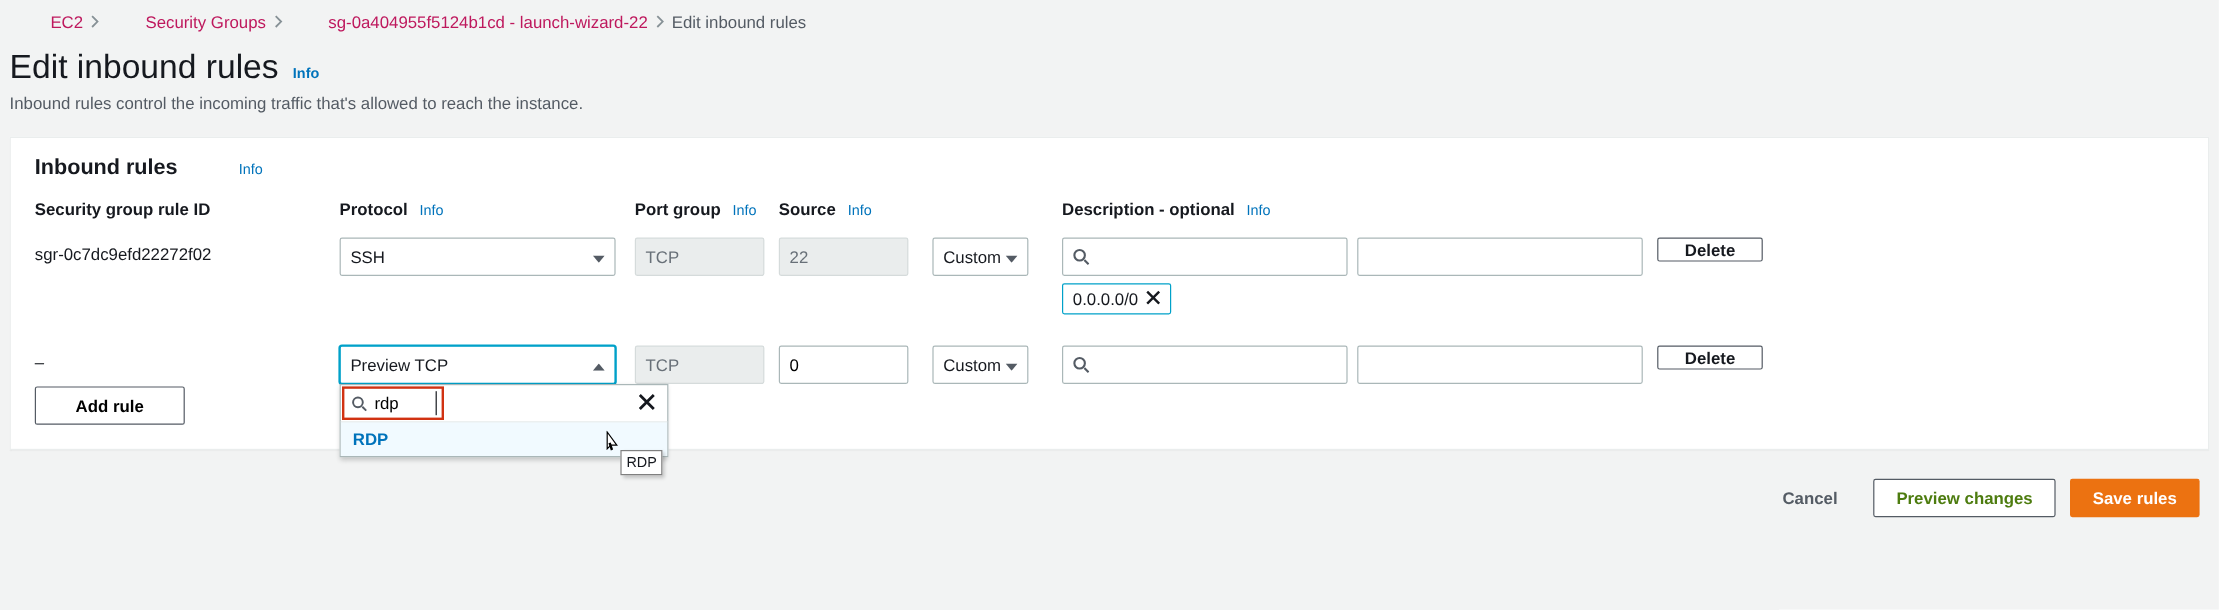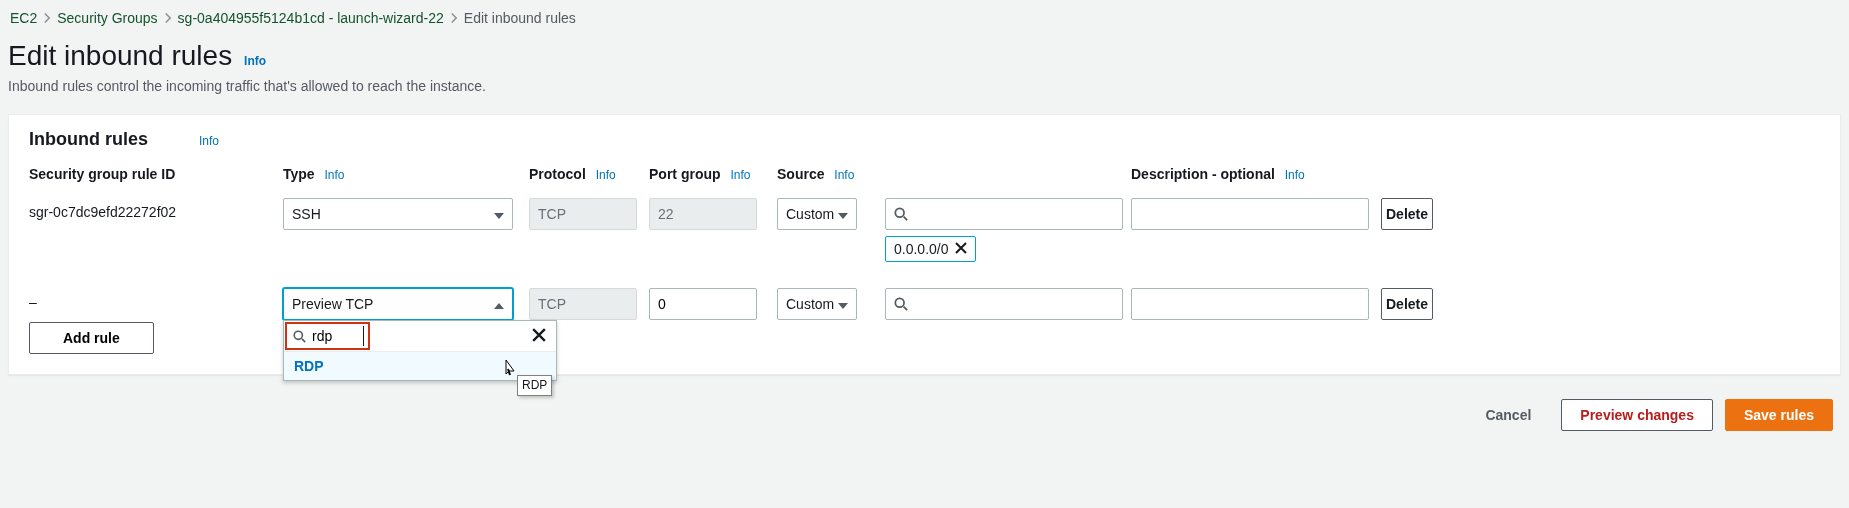--- a/index.html
+++ b/index.html
@@ -7,21 +7,21 @@
     font-family: "Amazon Ember", "Helvetica Neue", Arial, sans-serif;
     font-size: 14px;
     background: #f2f3f3;
     color: #16191f;
     width: 1849px;
     height: 508px;
     overflow: hidden;
   }
   .page { padding: 10px 8px 0 8px; }
   .breadcrumb { font-size: 14px; color: #545b64; display: flex; align-items: center; gap: 4px; margin-bottom: 14px; padding-left: 2px;}
-  .breadcrumb a { color: #14532d; text-decoration: none; }
+  .breadcrumb a { color: #be185d; text-decoration: none; margin-left: 32px; }
   .breadcrumb span.sep svg { display: block; }
   .breadcrumb .current { color: #545b64; }
   h1 { font-size: 28px; font-weight: 400; color: #16191f; display: inline-block; margin-right: 8px; }
   .info-link { color: #0073bb; font-size: 12px; font-weight: 700; text-decoration: none; vertical-align: middle; }
   .info-link-sm { color: #0073bb; font-size: 12px; text-decoration: none; margin-left: 6px; font-weight: 400;}
   .subtitle { color: #545b64; font-size: 14px; margin-top: 6px; margin-bottom: 20px; }
   .panel {
     background: #fff;
     border: 1px solid #eaeded;
     box-shadow: 0 1px 1px rgba(0,0,0,0.05);
@@ -57,21 +57,21 @@
   .text-input input, .desc-input input {
     border: none; outline: none; width: 100%; height: 100%; font: inherit; background: transparent;
   }
   .source-input { display:flex; align-items:center; gap:6px;}
   .source-input svg { flex-shrink: 0; }
   .source-input input { border:none; outline:none; font:inherit; width:100%; background:transparent; }
   .source-sel { width: 80px; }
   .source-box { width: 238px; }
   .desc-box { width: 238px; }
   .delete-btn {
-    height: 32px; padding: 0 4px; border: 1px solid #545b64; border-radius: 2px; background: #fff;
+    height: 20px; padding: 0 22px; border: 1px solid #545b64; border-radius: 2px; background: #fff;
     font-size: 14px; color: #16191f; cursor: pointer; font-weight: 700;
   }
   .tag-chip {
     display: inline-flex; align-items: center; gap: 6px;
     border: 1px solid #00a1c9; border-radius: 2px; padding: 4px 8px;
     font-size: 14px; color: #16191f; background: #fff; margin-top: 6px;
   }
   .tag-chip .x { cursor:pointer; }
   .add-rule-btn {
     height: 32px; padding: 0 33px; border: 1px solid #545b64; border-radius: 2px; background:#fff;
@@ -108,21 +108,21 @@
     font-size: 12px; color:#16191f;
     top: 54px; left: 233px;
     box-shadow: 2px 2px 3px rgba(0,0,0,0.2);
   }
   .footer {
     display: flex; justify-content: flex-end; align-items: center; gap: 12px;
     padding: 4px 8px;
   }
   .btn { height: 32px; padding: 0 18px; font-size:14px; font-weight:700; border-radius:2px; cursor:pointer;}
   .btn-link { border:none; background:transparent; color:#545b64;}
-  .btn-outline { border:1px solid #545b64; background:#fff; color:#b91c1c;}
+  .btn-outline { border:1px solid #545b64; background:#fff; color:#4d7c0f;}
   .btn-primary { border:1px solid #ec7211; background:#ec7211; color:#fff;}
   .caret { display:inline-block; }
   .type-wrap { position: relative; width: 230px; }
   .port-box{ width: 108px;}
 </style>
 </head>
 <body>
 
 <div class="page">
   <div class="breadcrumb">
@@ -155,24 +155,20 @@
 
   <div class="panel">
     <div class="panel-header">
       <div class="panel-title">Inbound rules</div>
       <a href="#" class="info-link-sm">Info</a>
     </div>
 
     <div class="rules-area">
       <div class="header-row">
         <div class="cell">Security group rule ID</div>
-        <div class="cell">
-          <span>Type</span>
-          <a href="#" class="info-link-sm">Info</a>
-        </div>
         <div class="cell">
           <span>Protocol</span>
           <a href="#" class="info-link-sm">Info</a>
         </div>
         <div class="cell">
           <span>Port group</span>
           <a href="#" class="info-link-sm">Info</a>
         </div>
         <div class="cell">
           <span>Source</span>

